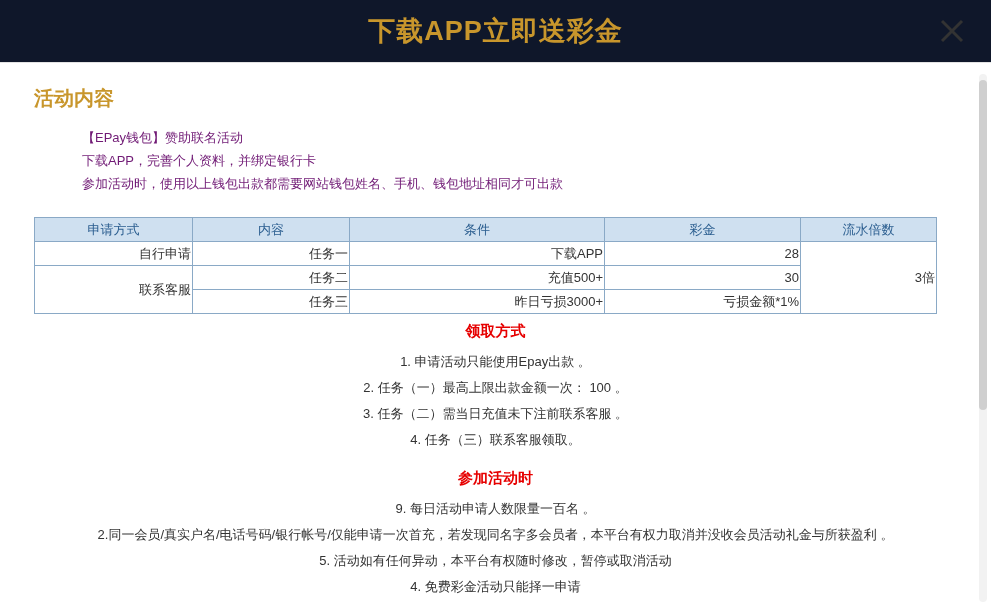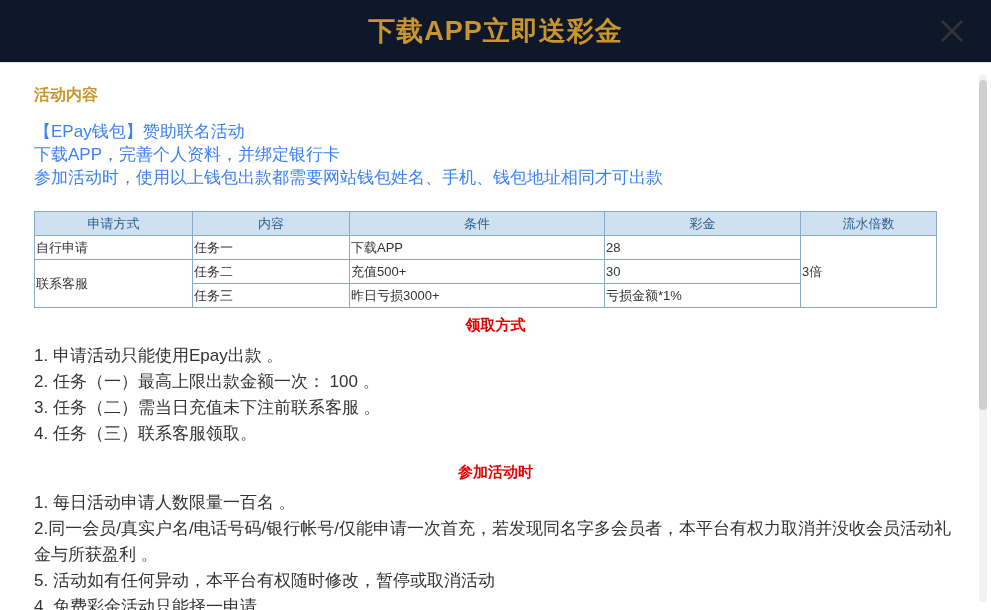--- a/index.html
+++ b/index.html
@@ -52,49 +52,50 @@
 
   .modal-body {
     position: relative;
     height: 547px;
     box-sizing: border-box;
     padding: 18px 34px 10px 34px;
     overflow: hidden;
   }
   .section-title {
     color: #c8962c;
-    font-size: 16px;
+    font-size: 20px;
     font-weight: bold;
     margin: 4px 0 14px 0;
   }
   .intro-line {
-    font-size: 17px;
+    font-size: 13px;
     line-height: 23px;
-    color: #3b82f6;
+    color: #701a75;
+    margin-left: 48px;
   }
   .table-wrap {
     margin-top: 22px;
   }
   table.promo {
     border-collapse: collapse;
     width: 902px;
     font-size: 13px;
     table-layout: fixed;
   }
   table.promo th {
     background: #cfe0f0;
     color: #2a5d8f;
     border: 1px solid #8aa9c6;
     height: 21px;
     font-weight: normal;
     font-size: 13px;
   }
   table.promo td {
     border: 1px solid #8aa9c6;
-    text-align: left;
+    text-align: right;
     height: 21px;
     color: #333333;
     font-size: 13px;
   }
   .col1 { width: 158px; }
   .col2 { width: 157px; }
   .col3 { width: 255px; }
   .col4 { width: 196px; }
   .col5 { width: 136px; }
 
@@ -104,23 +105,24 @@
     font-weight: bold;
     font-size: 15px;
     margin-top: 8px;
   }
   .rule-list {
     margin: 8px 0 0 0;
     padding: 0;
     list-style: none;
   }
   .rule-list li {
-    font-size: 17px;
+    font-size: 13px;
     line-height: 26px;
     color: #333333;
+    text-align: center;
   }
   .gap-block { margin-top: 16px; }
   .rule-list.second li { line-height: 26px; }
 
   .scrollbar-track {
     position: absolute;
     right: 4px;
     top: 74px;
     width: 8px;
     height: 528px;
@@ -206,21 +208,21 @@
     <ul class="rule-list">
       <li>1. 申请活动只能使用Epay出款 。</li>
       <li>2. 任务（一）最高上限出款金额一次： 100 。</li>
       <li>3. 任务（二）需当日充值未下注前联系客服 。</li>
       <li>4. 任务（三）联系客服领取。</li>
     </ul>
 
     <div class="red-center gap-block">参加活动时</div>
 
     <ul class="rule-list second">
-      <li>1.  每日活动申请人数限量一百名 。</li>
+      <li>9.  每日活动申请人数限量一百名 。</li>
       <li>2.同一会员/真实户名/电话号码/银行帐号/仅能申请一次首充，若发现同名字多会员者，本平台有权力取消并没收会员活动礼金与所获盈利 。</li>
       <li>5. 活动如有任何异动，本平台有权随时修改，暂停或取消活动</li>
       <li>4. 免费彩金活动只能择一申请</li>
     </ul>
 
   </div>
 
   <div class="scrollbar-track"></div>
   <div class="scrollbar-thumb"></div>
 

